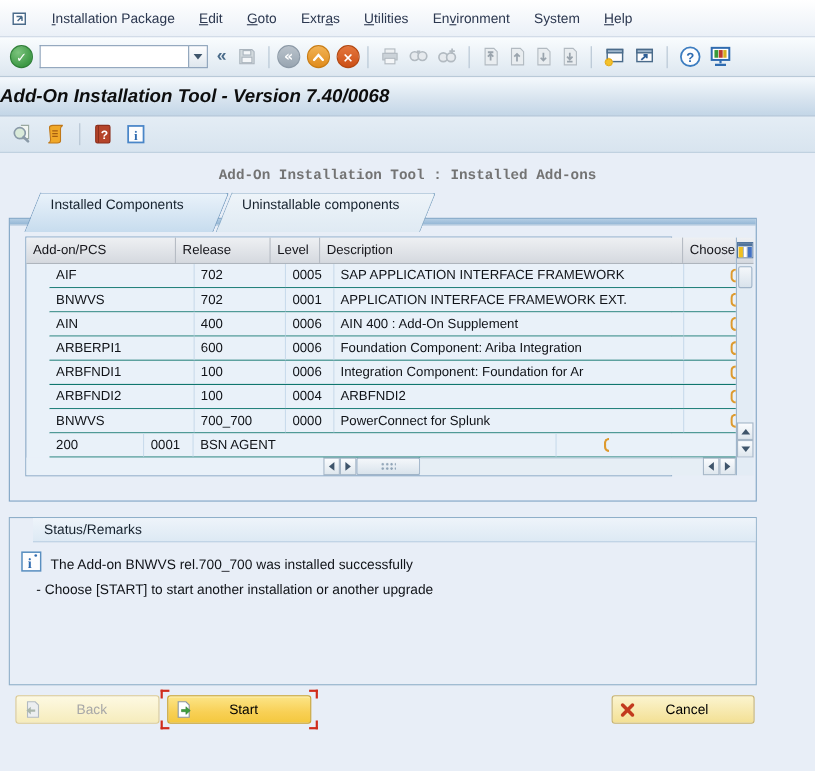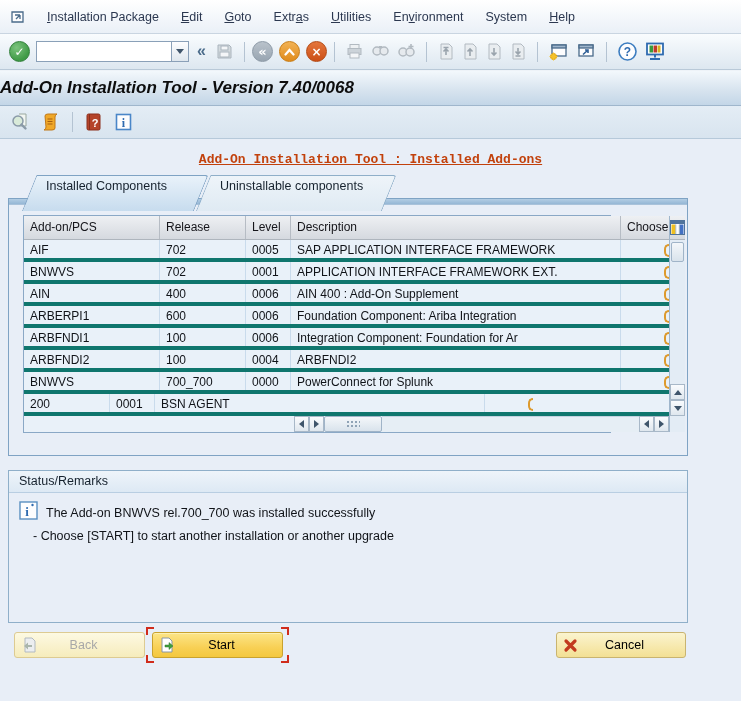--- a/index.html
+++ b/index.html
@@ -44,21 +44,21 @@
   .page-title { font-size:17px; font-weight:bold; font-style:italic; color:#0d0d0d; }
 
   
   .appbar { position:absolute; left:0; top:106px; width:741px; height:33px;
     background:linear-gradient(#e4edf5,#d8e4ef); border-bottom:1px solid #b6c9da;
     display:flex; align-items:center; }
 
   
   .main { position:absolute; left:0; top:139px; width:741px; height:562px; background:#e8eef7; }
   .subheader { position:absolute; top:13px; left:0; width:100%; text-align:center;
-    font-family:"Liberation Mono", monospace; font-weight:bold; font-size:13px; color:#c2410c;text-decoration:underline; }
+    font-family:"Liberation Mono", monospace; font-weight:bold; font-size:13px; color:#737373; }
 
   
   .tabstrip { position:absolute; left:8px; top:36px; height:23px; }
   .tab { position:absolute; top:0; height:36px; }
   .tab .bgshape { position:absolute; inset:0; transform:skewX(-22deg); transform-origin:bottom left;
     border:1px solid #7fa3c4; border-bottom:none; border-radius:0 3px 0 0; }
   .tab.active .bgshape { background:linear-gradient(#e9f2fa,#c7dcee); z-index:2; }
   .tab.inactive .bgshape { background:linear-gradient(#eef4f9,#dfeaf3); border-color:#8fafc9; }
   .tab .tab-label { position:relative; z-index:3; display:block; padding:0 16px 0 24px;
     line-height:22px; font-size:12.5px; color:#16222e; white-space:nowrap; }
@@ -71,21 +71,21 @@
     background:linear-gradient(#b3cde4,#95b7d5); border-bottom:1px solid #a9c2da; }
 
   
   .tablebox { position:absolute; left:14px; top:16px; width:588px; height:218px;
     border:1px solid #8aa8c6; background:#e9f1f9; display:flex; }
   .tleft { width:645px; display:flex; flex-direction:column; }
   .thead { display:flex; height:24px; background:linear-gradient(#eef0f3,#d5d9df);
     border-bottom:1px solid #aeb5bd; }
   .hcell { font-size:12px; color:#15151a; padding:4px 0 0 6px; border-right:1px solid #b6bcc4;
     overflow:hidden; white-space:nowrap; }
-  .trow { display:flex; height:22px; background:#e9f1f9; border-bottom:4px solid #0f766e; }
+  .trow { display:flex; height:22px; background:#e9f1f9; border-bottom:1px solid #0f766e;margin-left:21px; }
   .tcell { font-size:12px; color:#101318; padding:3px 0 0 6px; border-right:1px solid #c9dbec;
     overflow:hidden; white-space:nowrap; }
   .c0{width:136px;} .c1{width:86px;} .c2{width:45px;} .c3{width:330px;} .c4{width:48px; position:relative;}
   .import-mark { position:absolute; right:0px; top:4px; width:5px; height:13px;
     border:2px solid #dd9a2e; border-right:none; border-radius:8px 0 0 8px; }
 
   
   .hscroll { display:flex; height:16px; margin-top:auto; }
   .h-blank { width:270px; background:#e9f1f9; }
   .sbtn { width:15px; height:16px; background:linear-gradient(#fafcfe,#dfe7ee);
@@ -106,21 +106,21 @@
     display:flex; align-items:center; justify-content:center; }
   .v-thumb { width:13px; height:20px; margin:2px auto 0; background:linear-gradient(#f4f7fa,#d9e3ec);
     border:1px solid #a0b4c8; border-radius:2px; }
   .v-space { flex:1; }
   .vbtn { width:15px; height:16px; margin:0 auto; background:linear-gradient(#fafcfe,#dfe7ee);
     border:1px solid #a8b8c8; display:flex; align-items:center; justify-content:center; }
   .v-corner { height:16px; background:#e3ecf5; }
 
   
   .statusbox { position:absolute; left:8px; top:331px; width:680px; height:153px;
-    border:1px solid #8fafc9; background:#e8eef7; }
+    border:1px solid #8fafc9; background:#e8eef7;padding-left:21px; }
   .status-title { height:22px; background:linear-gradient(#eef4fa,#dde9f4); border-bottom:1px solid #b9cee2;
     font-size:12.5px; color:#16222e; padding:3px 0 0 10px; }
   .status-line1 { position:absolute; left:10px; top:30px; display:flex; align-items:center; }
   .status-line1 .txt { font-size:12.5px; color:#101318; margin-left:8px; }
   .status-line2 { position:absolute; left:24px; top:58px; font-size:12.5px; color:#101318; }
 
   
   .btnrow { position:absolute; left:0; top:493px; width:741px; height:40px; }
   .sapbtn { position:absolute; top:0; height:26px; border-radius:3px; display:flex;
     align-items:center; font-size:12.5px; color:#000; }

